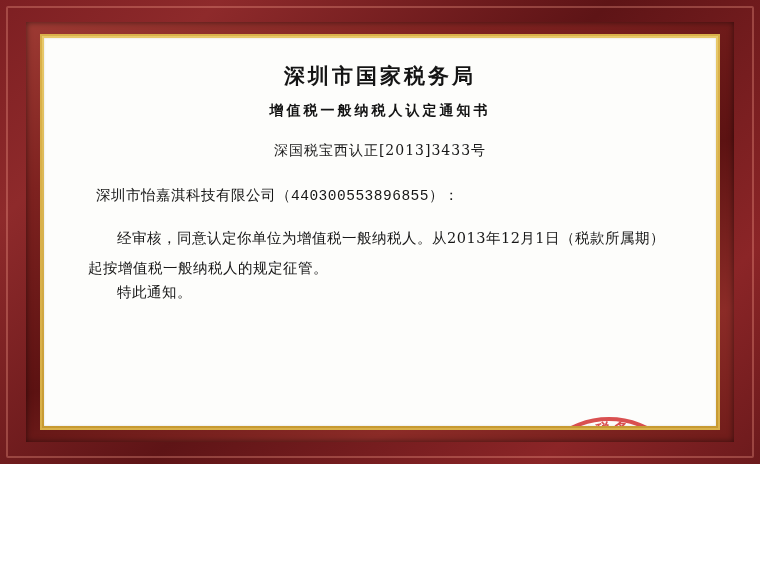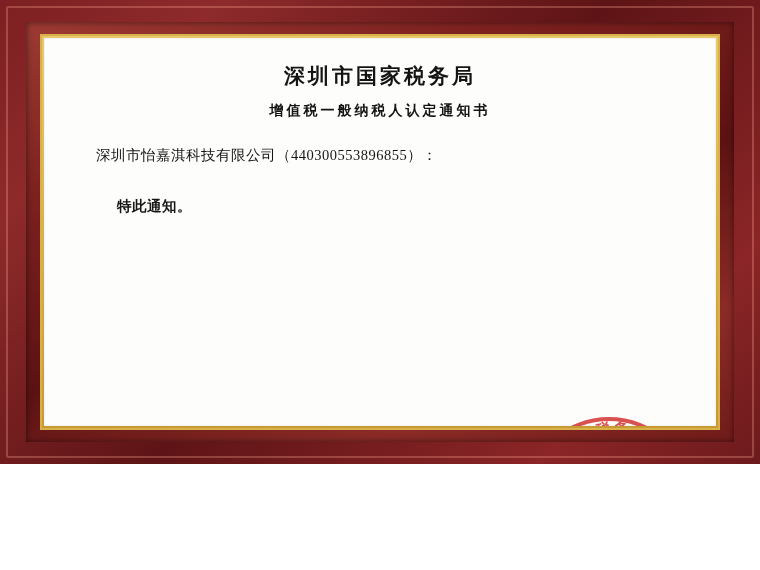--- a/index.html
+++ b/index.html
@@ -80,40 +80,39 @@
     margin-top: 22px;
     font-size: 14px;
     color: #181818;
     font-family: "DejaVu Serif", serif;
     letter-spacing: 1px;
   }
   .doc-recipient {
     margin: 26px 0 0 52px;
     font-size: 14.5px;
     color: #161616;
-    font-family: Liberation Serif, serif;
+    font-family: Liberation Mono, monospace;
     letter-spacing: 0.5px;
   }
   .doc-body {
     margin: 18px 44px 0 44px;
     font-size: 14.5px;
     line-height: 30px;
     color: #161616;
     font-family: "DejaVu Serif", serif;
     text-indent: 29px;
     letter-spacing: 0.5px;
   }
   .doc-closing {
-    margin: 32px 44px 0 44px;
+    margin: 0 44px 0 44px;
     font-size: 14.5px;
     color: #161616;
     font-family: "DejaVu Serif", serif;
     text-indent: 29px;
     letter-spacing: 0.5px;
-    font-weight: bold;
   }
 
   
   .doc-date {
     position: absolute;
     right: 60px;
     top: 420px;
     font-size: 14.5px;
     color: #161616;
     font-family: "DejaVu Serif", serif;
@@ -172,23 +171,25 @@
   <div class="frame-inner-wood"></div>
   <div class="frame-gold"></div>
 
   <div class="paper">
     <div class="paper-inner">
 
       <div class="doc-title-1">深圳市国家税务局</div>
 
       <div class="doc-title-2">增值税一般纳税人认定通知书</div>
 
+      <div class="doc-docno">深国税宝西认正[2013]3433号</div>
 
       <div class="doc-recipient">深圳市怡嘉淇科技有限公司（440300553896855）：</div>
 
+      <div class="doc-body">经审核，同意认定你单位为增值税一般纳税人。从2013年12月1日（税款所属期）起按增值税一般纳税人的规定征管。</div>
 
       <div class="doc-closing">特此通知。</div>
 
 
       <div class="seal">
         <div class="seal-ring2"></div>
         <svg class="seal-arc" viewBox="0 0 170 170">
           <defs>
             <path id="arcpath" d="M 22,98 A 66,66 0 1 1 148,98" fill="none"></path>
           </defs>

